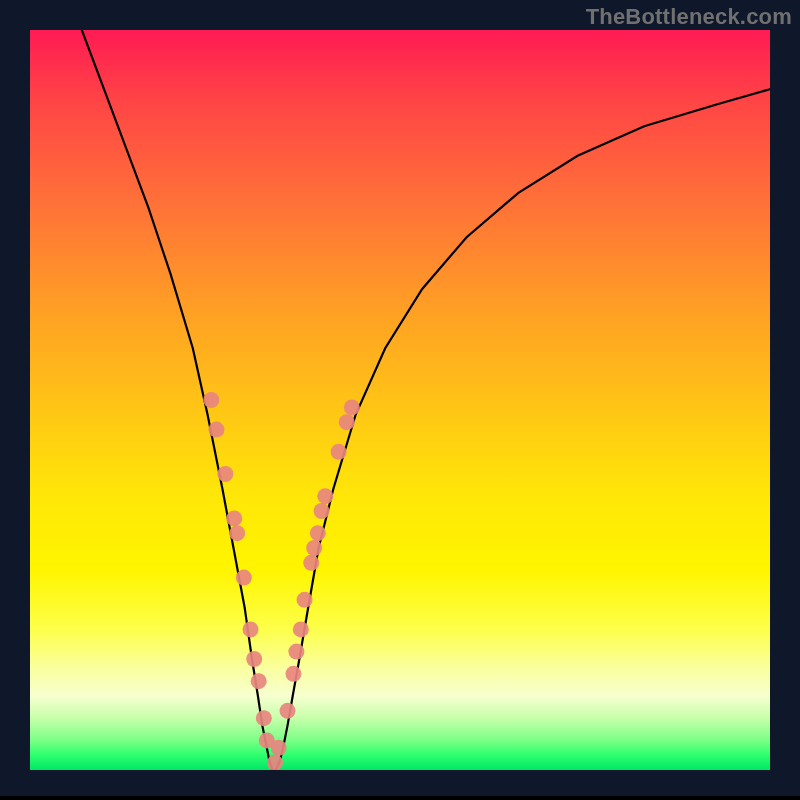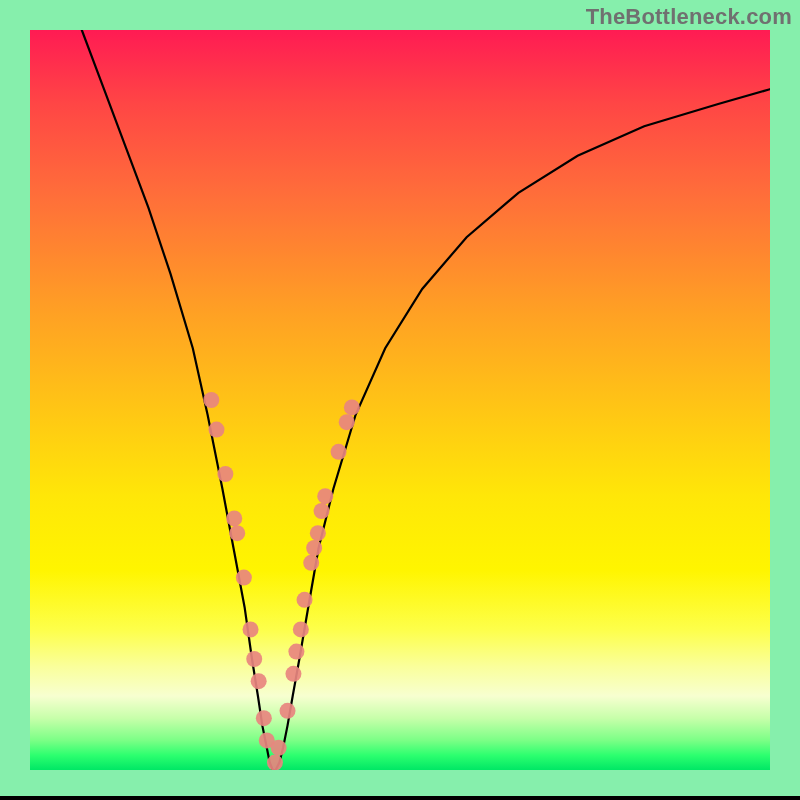--- a/index.html
+++ b/index.html
@@ -8,21 +8,21 @@
     width: 800px;
     height: 800px;
     overflow: hidden;
     background: #000;
     font-family: Arial, Helvetica, sans-serif;
   }
   .outer {
     position: relative;
     width: 800px;
     height: 796px;
-    background: #86efac;
+    background: #0f172a;
   }
   .watermark {
     position: absolute;
     top: 4px;
     right: 8px;
     color: #707070;
     font-size: 22px;
     font-weight: 600;
     z-index: 20;
     letter-spacing: 0.2px;

